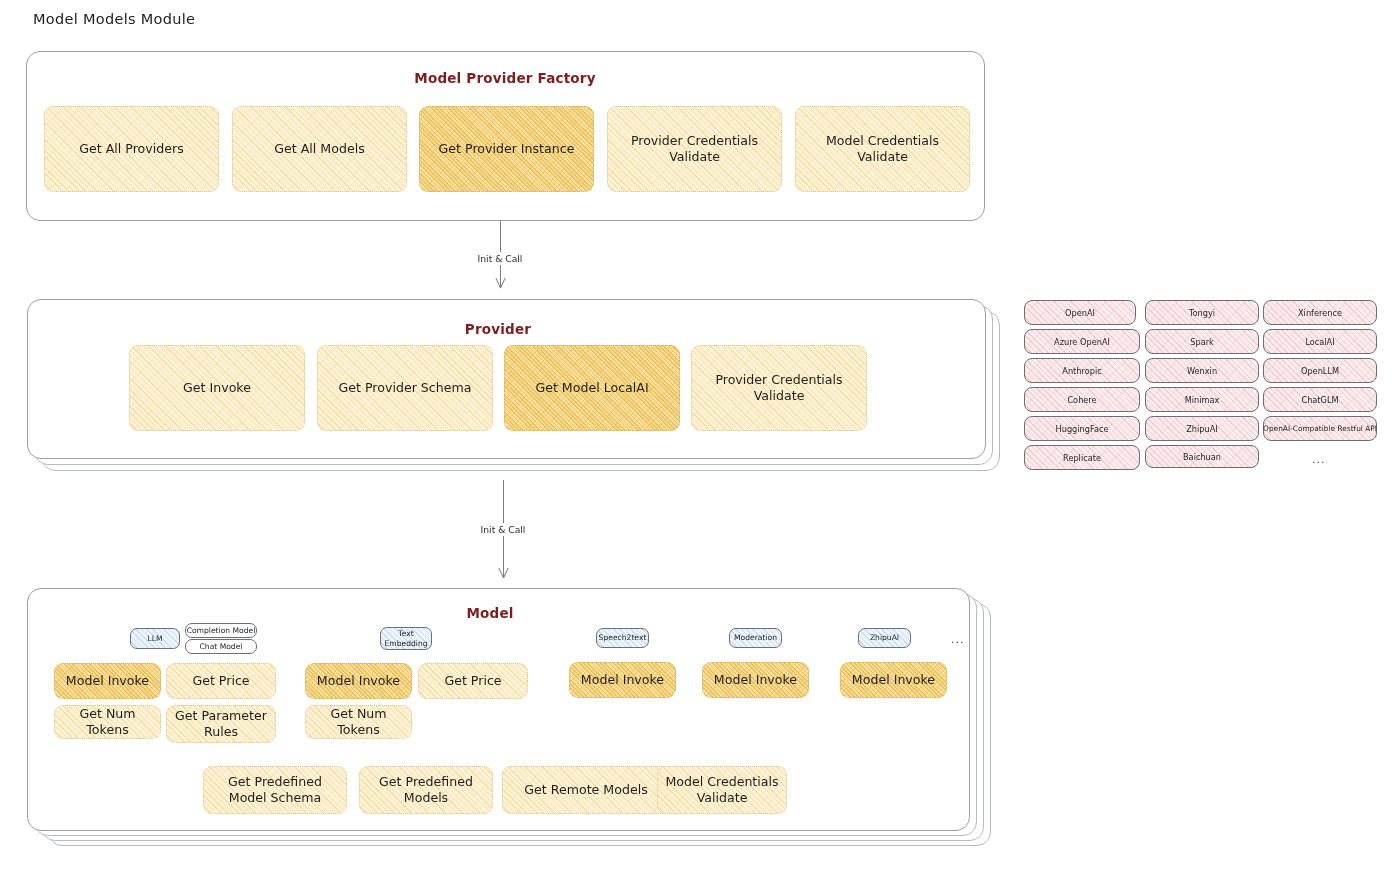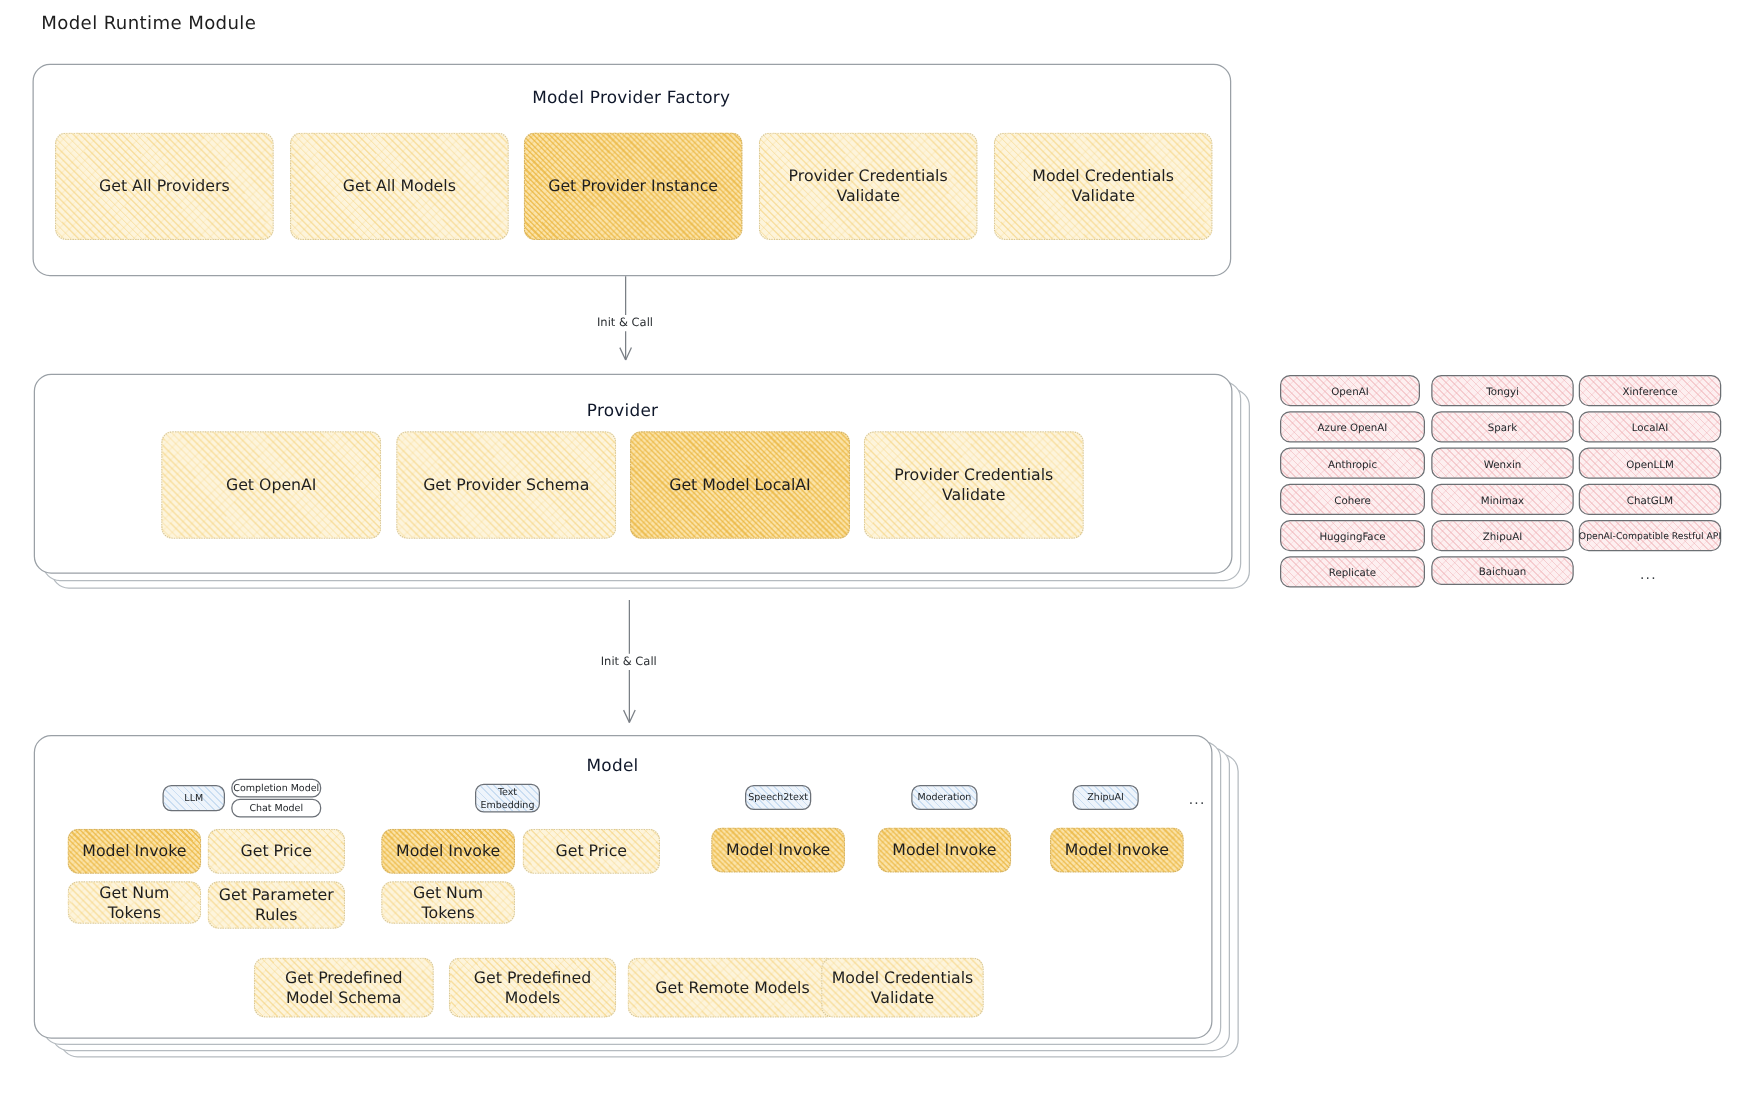--- a/index.html
+++ b/index.html
@@ -21,23 +21,24 @@
     position:absolute;
     background:#ffffff;
     border:1.3px solid #b5bbc0;
     border-radius:14px;
     box-sizing:border-box;
   }
   .panel-title{
     position:absolute;
     font-size:13.5px;
     letter-spacing:.2px;
-    color:#0f172a;
+    color:#7f1d1d;
     white-space:nowrap;
     transform:translateX(-50%);
+    font-weight:bold;
   }
 
   
   .node{
     position:absolute;
     box-sizing:border-box;
     border:1.3px dotted #d6c79a;
     border-radius:9px;
     display:flex;align-items:center;justify-content:center;
     text-align:center;
@@ -131,41 +132,41 @@
     position:absolute;
     left:33px;top:11px;
     font-size:14.5px;
     color:#1e1e1e;
     letter-spacing:.3px;
   }
 </style>
 </head>
 <body>
 
-<div id="page-title">Model Runtime Module</div>
+<div id="page-title">Model Models Module</div>
 
 <div class="panel" style="left:26px;top:51px;width:959px;height:170px;"></div>
 <div class="panel-title" style="left:505px;top:70px;">Model Provider Factory</div>
 
 <div class="node" style="left:44px;top:106px;width:175px;height:86px;">Get All Providers</div>
 <div class="node" style="left:232px;top:106px;width:175px;height:86px;">Get All Models</div>
 <div class="node hl" style="left:419px;top:106px;width:175px;height:86px;">Get Provider Instance</div>
 <div class="node" style="left:607px;top:106px;width:175px;height:86px;">Provider Credentials Validate</div>
 <div class="node" style="left:795px;top:106px;width:175px;height:86px;">Model Credentials Validate</div>
 
 <div class="arrow-line" style="left:500px;top:221px;height:67px;"></div>
 <div class="arrow-head" style="left:500px;top:288px;"></div>
 <div class="arrow-label" style="left:500px;top:252px;">Init &amp; Call</div>
 
 <div class="panel-ghost" style="left:41px;top:311px;width:959px;height:160px;"></div>
 <div class="panel-ghost" style="left:34px;top:305px;width:959px;height:160px;"></div>
 <div class="panel" style="left:27px;top:299px;width:959px;height:160px;"></div>
 <div class="panel-title" style="left:498px;top:321px;">Provider</div>
 
-<div class="node" style="left:129px;top:345px;width:176px;height:86px;">Get OpenAI</div>
+<div class="node" style="left:129px;top:345px;width:176px;height:86px;">Get Invoke</div>
 <div class="node" style="left:317px;top:345px;width:176px;height:86px;">Get Provider Schema</div>
 <div class="node hl" style="left:504px;top:345px;width:176px;height:86px;">Get Model LocalAI</div>
 <div class="node" style="left:691px;top:345px;width:176px;height:86px;">Provider Credentials Validate</div>
 
 <div class="chip" style="left:1024px;top:300px;width:112px;height:25px;">OpenAI</div>
 <div class="chip" style="left:1024px;top:329px;width:116px;height:25px;">Azure OpenAI</div>
 <div class="chip" style="left:1024px;top:358px;width:116px;height:25px;">Anthropic</div>
 <div class="chip" style="left:1024px;top:387px;width:116px;height:25px;">Cohere</div>
 <div class="chip" style="left:1024px;top:416px;width:116px;height:25px;">HuggingFace</div>
 <div class="chip" style="left:1024px;top:445px;width:116px;height:25px;">Replicate</div>

